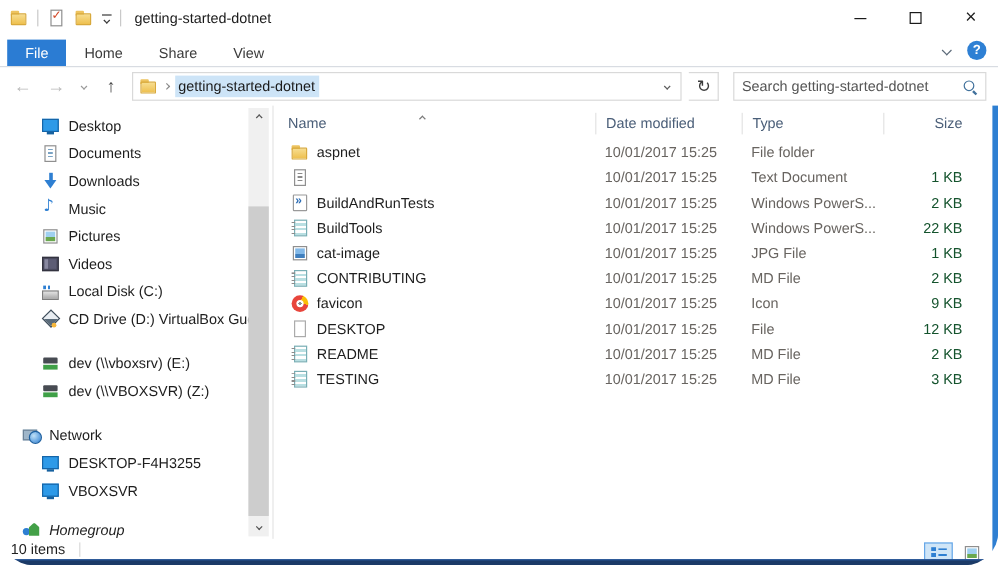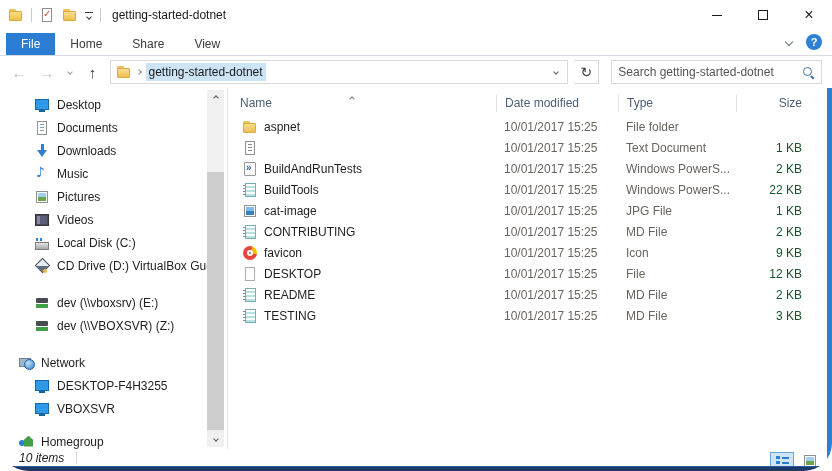--- a/index.html
+++ b/index.html
@@ -48,21 +48,21 @@
   .searchbox input::placeholder { color:#555; opacity:1; }
   .mag { position:relative; width:13px; height:13px; flex:0 0 13px; }
   .mag::before { content:''; position:absolute; left:1px; top:1px; width:7px; height:7px; border:1.5px solid #41719c; border-radius:50%; }
   .mag::after { content:''; position:absolute; left:9px; top:9px; width:4px; height:1.5px; background:#41719c; transform:rotate(45deg); transform-origin:left center; }
 
   
   .main { position:absolute; top:88px; left:0; right:0; bottom:22px; display:flex; }
   .sidebar { width:228px; border-right:1px solid #e4e4e4; position:relative; padding-top:5px; overflow:hidden; }
   .sitem { display:flex; align-items:center; gap:7px; height:23px; padding-left:34px; white-space:nowrap; }
   .sitem.root { padding-left:18px; }
-  .gap14 { margin-top:14px; } .gap10 { margin-top:10px; }
+  .gap14 { margin-top:14px; } .gap10 { margin-top:10px;font-style:italic; }
   .slabel { color:#1e1e1e; }
 
   
   .sscroll { position:absolute; top:2px; bottom:2px; right:3px; width:17px; background:#f0f0f0; z-index:5; }
   .sarrow { position:absolute; left:0; right:0; height:16px; display:flex; align-items:center; justify-content:center; color:#555; }
   .sarrow.top { top:0; } .sarrow.bottom { bottom:0; }
   .sthumb { position:absolute; left:0; right:0; top:82px; height:258px; background:#cdcdcd; }
 
   
   .filelist { flex:1; position:relative; padding:2px 0 0 10px; }
@@ -74,21 +74,21 @@
   .hcell.c-size { width:72px;  border-left:1px solid #e3e3e3; justify-content:flex-end; padding-right:6px; }
   .sortcaret { position:absolute; left:112px; top:0; color:#7a7a7a; }
   .frow { display:flex; height:21px; align-items:center; }
   .frow .cell { overflow:hidden; white-space:nowrap; }
   .cell.c-name { width:258px; display:flex; align-items:center; gap:6px; padding-left:4px; color:#1e1e1e; }
   .cell.c-date { width:122px; padding-left:8px; color:#686460; }
   .cell.c-type { width:118px; padding-left:8px; color:#686460; }
   .cell.c-size { width:72px; text-align:right; padding-right:6px; color:#14532d; }
 
   
-  .statusbar { position:absolute; left:0; right:0; bottom:5px; height:17px; display:flex; align-items:center; padding-left:19px; color:#1e1e1e;font-style:italic; }
+  .statusbar { position:absolute; left:0; right:0; bottom:5px; height:17px; display:flex; align-items:center; padding-left:9px; color:#1e1e1e; }
   .st-sep { width:1px; height:12px; background:#d9d9d9; margin-left:12px; }
   .viewbtns { position:absolute; right:10px; bottom:1px; display:flex; gap:4px; }
   .viewbtn { width:24px; height:18px; display:flex; align-items:center; justify-content:center; border:1px solid transparent; }
   .viewbtn.active { background:#cfe5f7; border-color:#66a7e8; }
   .bottom-strip { position:absolute; left:0; right:0; bottom:0; height:5px; background:#1b3a67; border-top:1px solid #2a5a9e; }
   .right-strip { position:absolute; right:0; top:88px; bottom:5px; width:5px; background:#2e7fd2; }
 
   
   [data-icon] { position:relative; display:inline-block; width:16px; height:16px; flex:0 0 16px; }
   [data-icon="folder"]::before { content:''; position:absolute; left:1px; top:2px; width:7px; height:4px; background:#edc35f; border-radius:1px 1px 0 0; }

